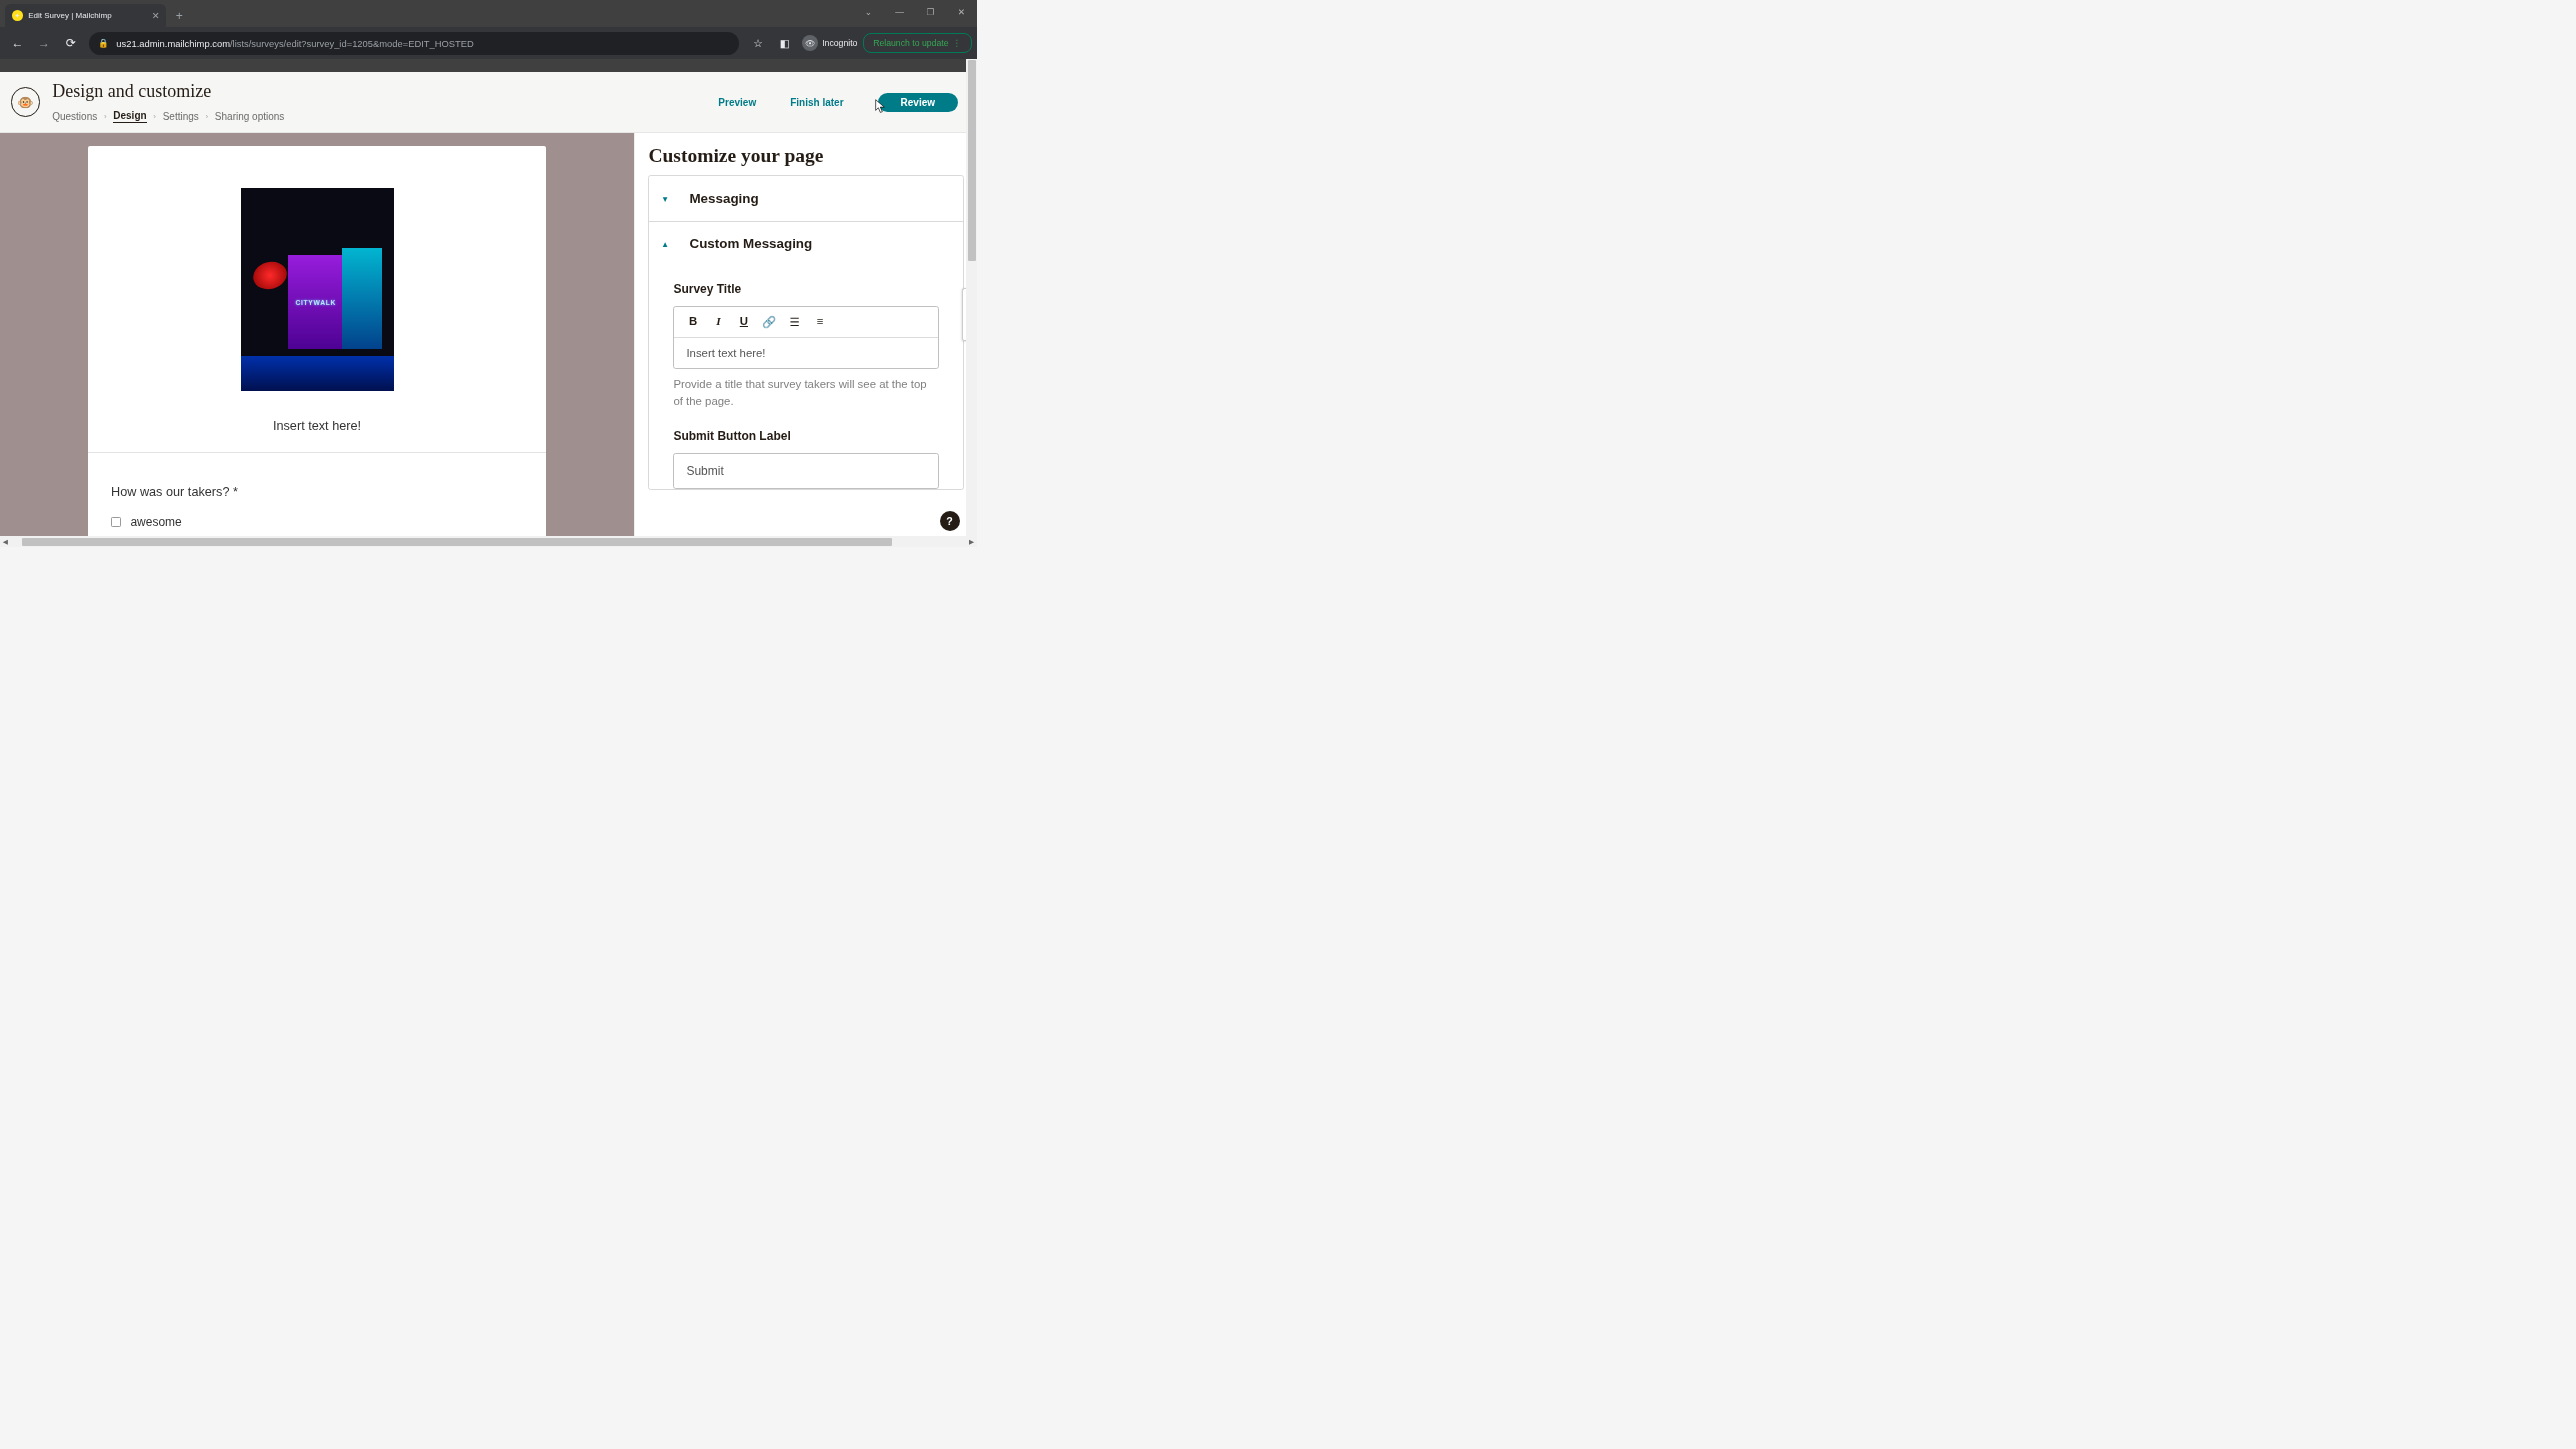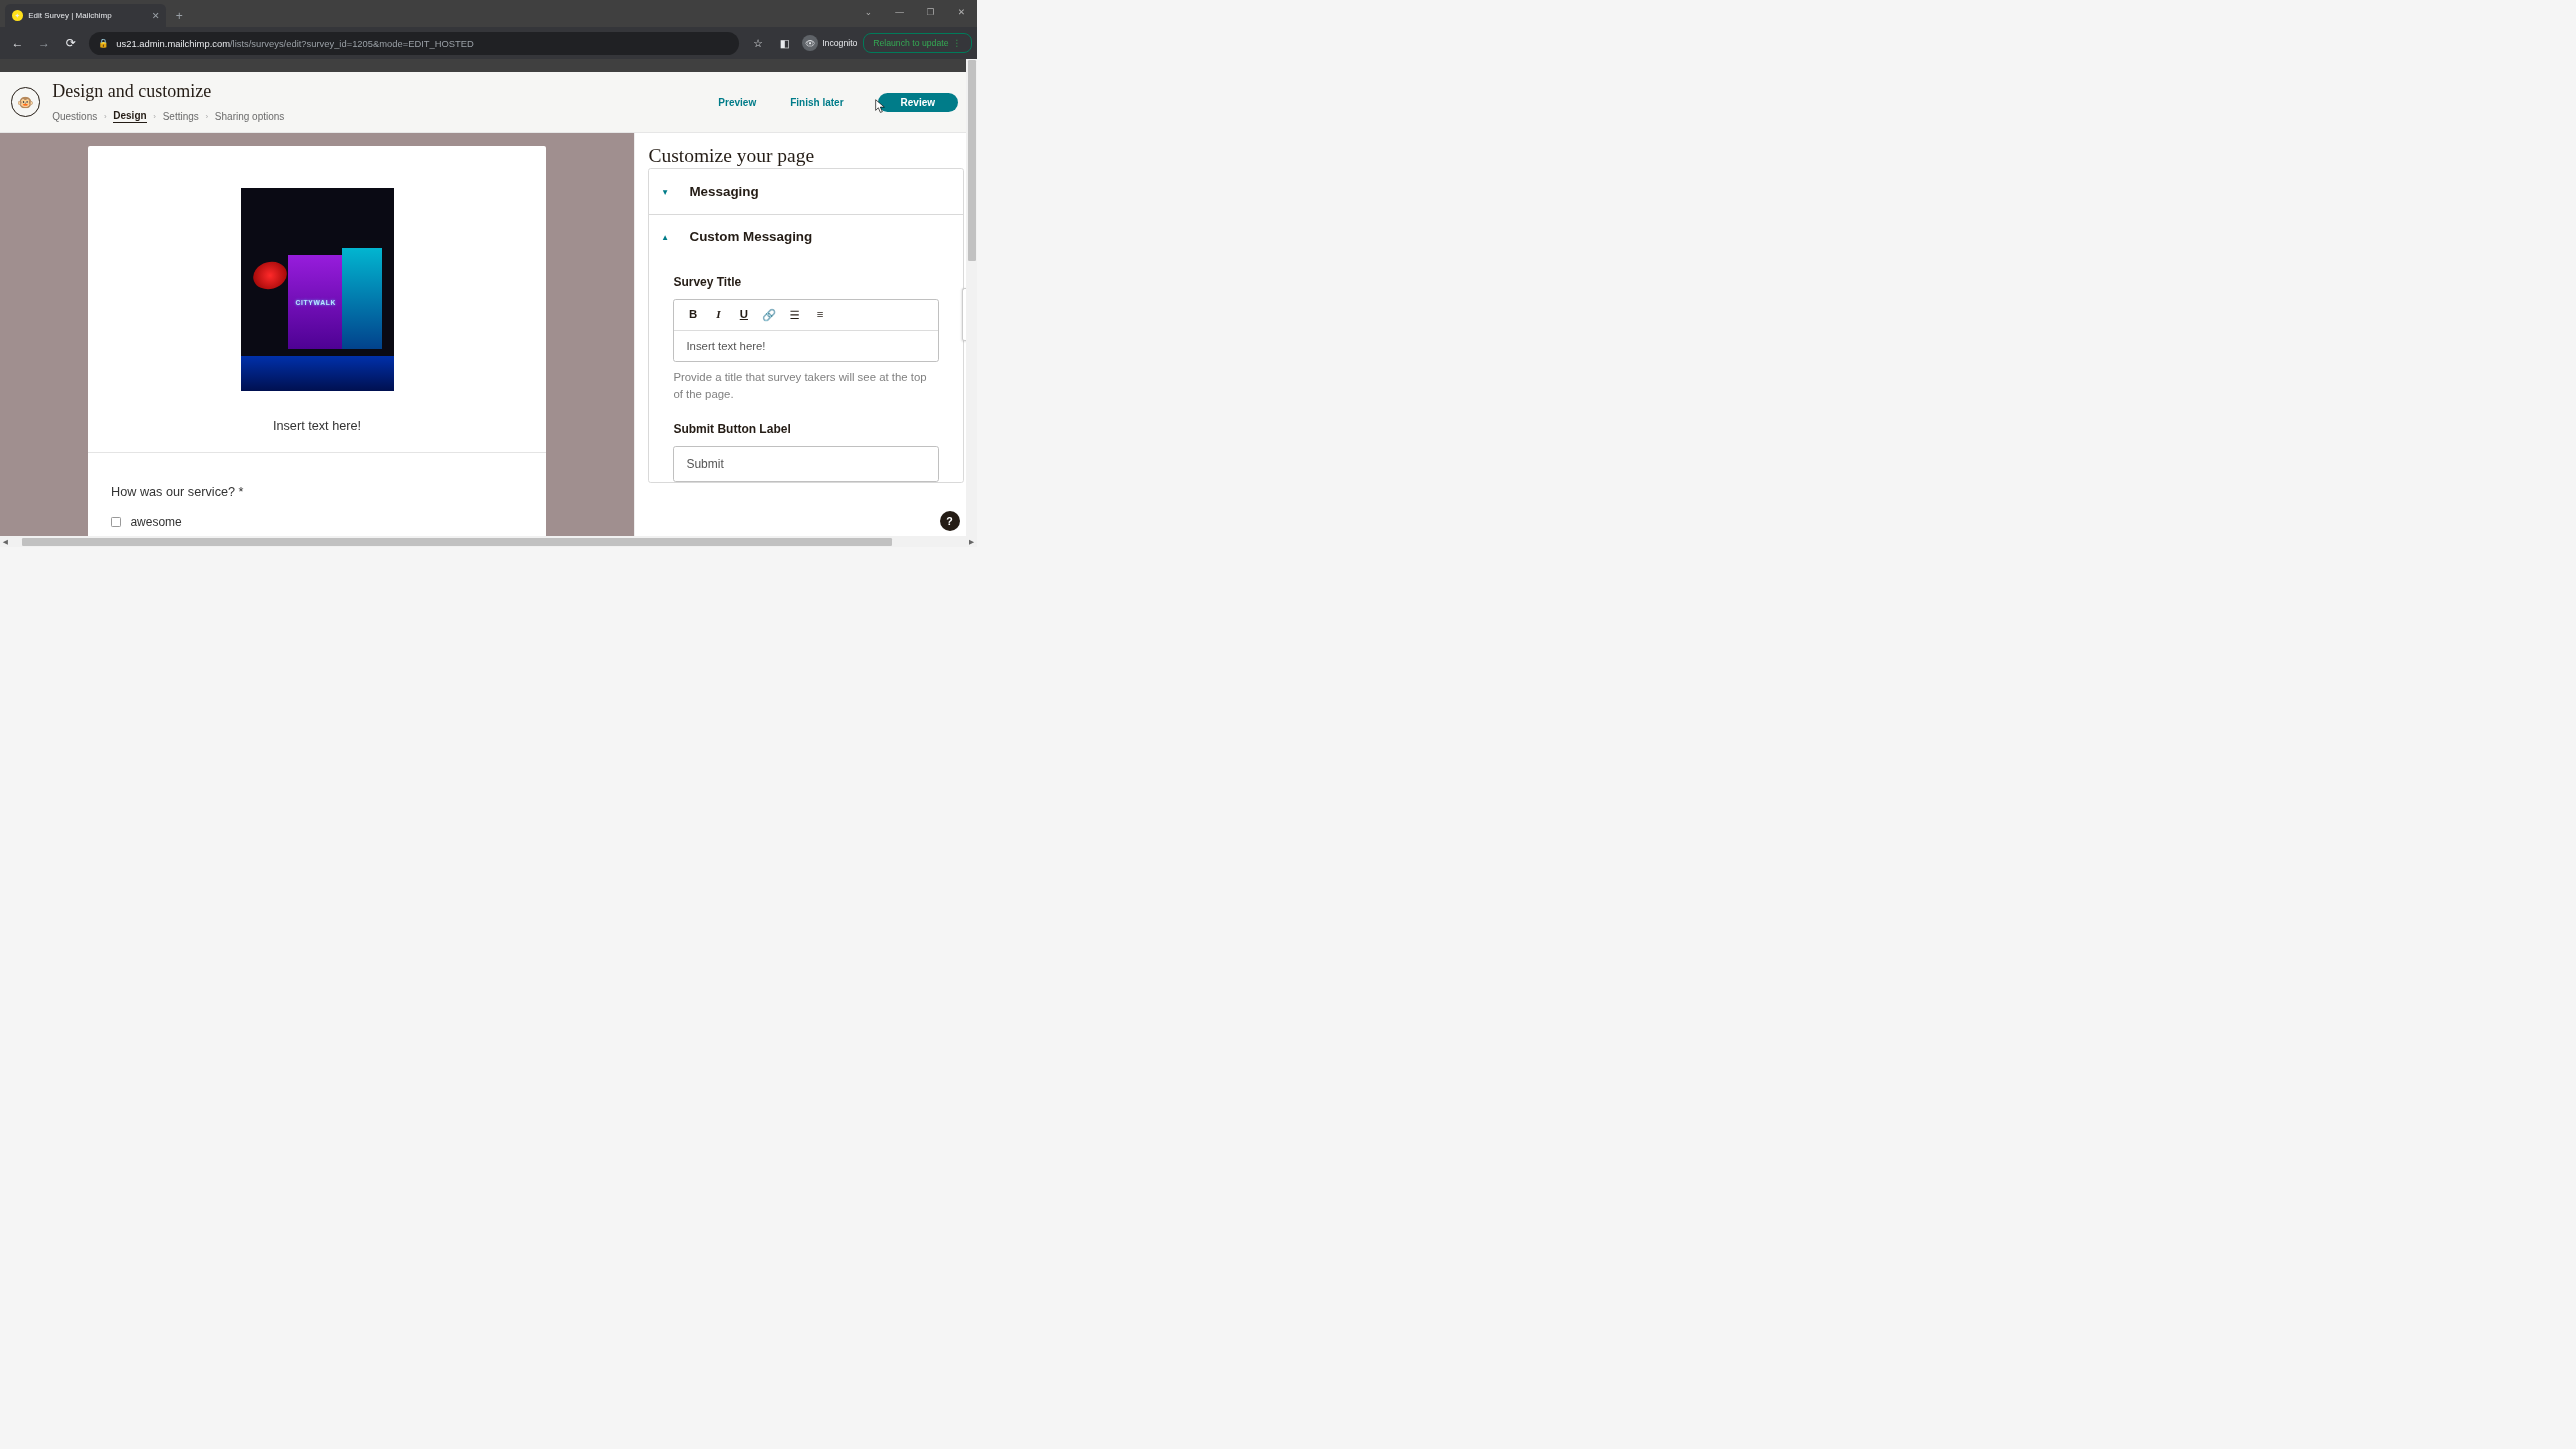--- a/index.html
+++ b/index.html
@@ -262,21 +262,22 @@
   flex: 1;
   background: #fff;
   padding: 12px 13.4px 0 13.4px;
   overflow-y: auto;
   border-left: 0.7px solid #eee;
 }
 .panel-title {
   font-family: Georgia, "Times New Roman", serif;
   font-size: 19.5px;
   color: #241c15;
-  margin-bottom: 1px;
+  margin-bottom: 8px;
+  font-weight: bold;
 }
 .accordion {
   border: 0.7px solid #d9d9d9;
   border-radius: 2.7px;
   margin-bottom: 4px;
 }
 .accordion-header {
   display: flex;
   align-items: center;
   padding: 14.8px 13.4px;
@@ -494,21 +495,21 @@
         <div class="neon-layer">
           <div class="neon1"></div>
           <div class="neon2"></div>
           <div class="neon3"></div>
           <div class="neon-sign">CITYWALK</div>
           <div class="floor"></div>
         </div>
       </div>
       <div class="survey-title-preview">Insert text here!</div>
       <div class="survey-divider"></div>
-      <div class="question">How was our service? *</div>
+      <div class="question">How was our takers? *</div>
       <div class="options">
         <div class="option">
           <span class="checkbox"></span>
           <span>awesome</span>
         </div>
         <div class="option">
 
           <span>poor</span>
         </div>
       </div>

